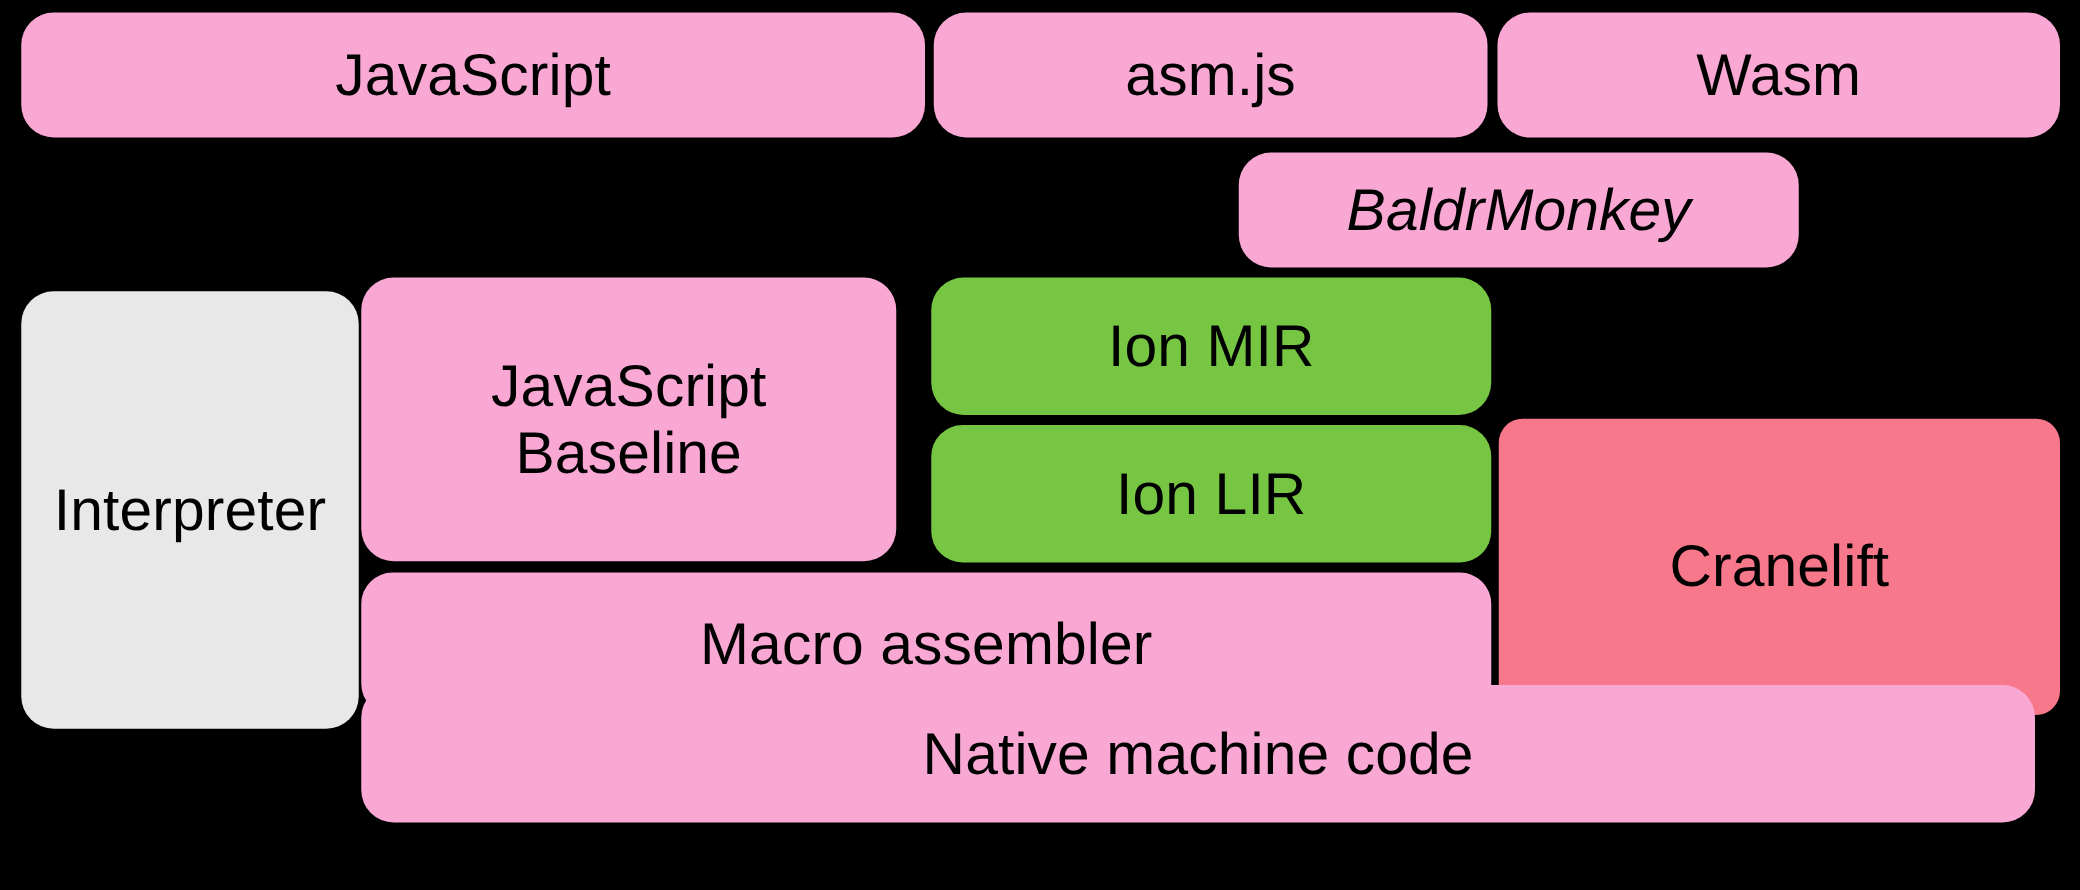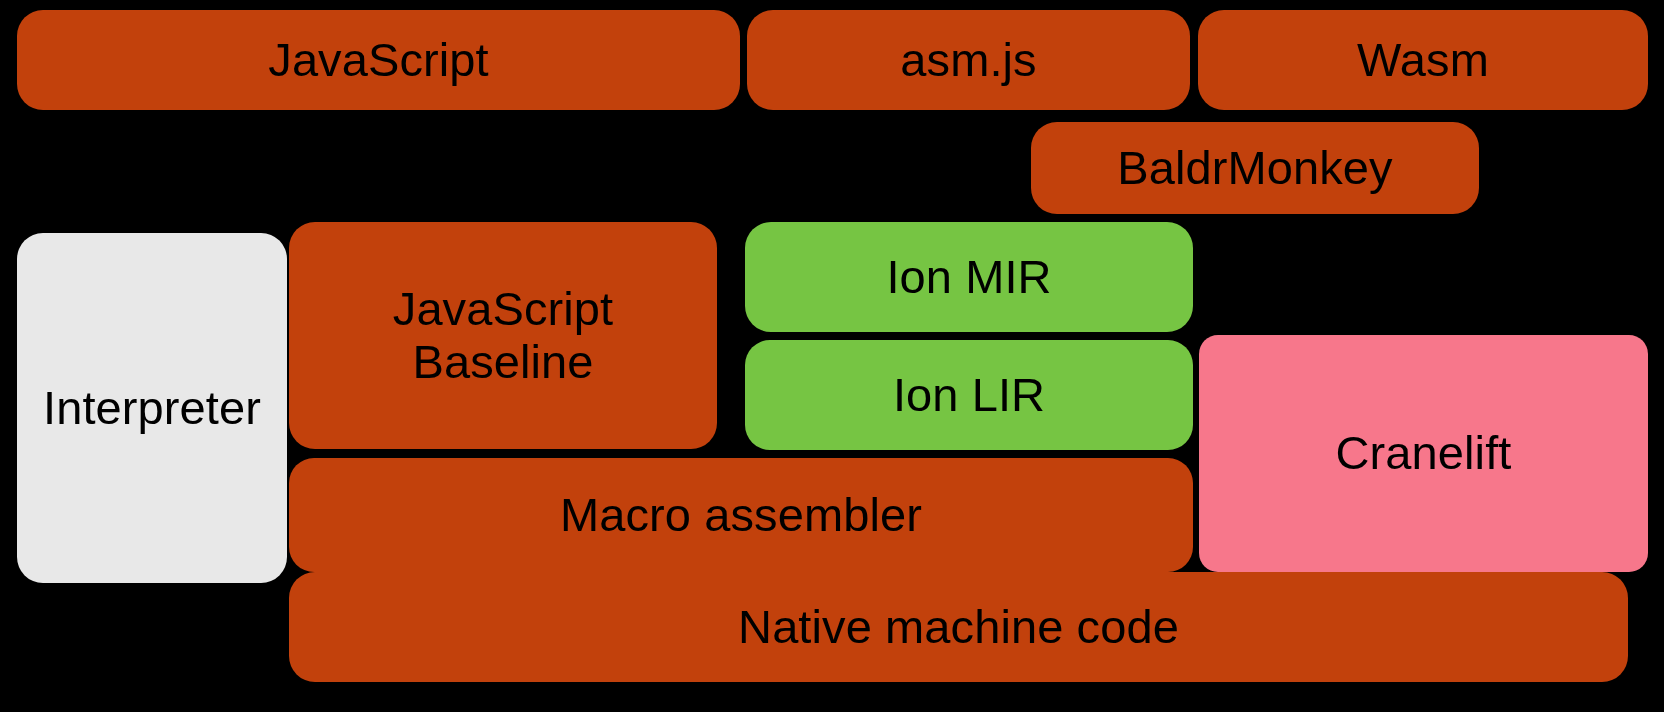--- a/index.html
+++ b/index.html
@@ -24,47 +24,47 @@
     justify-content: center;
     text-align: center;
     color: #000000;
     font-size: 47px;
     line-height: 1.12;
     font-weight: 400;
     letter-spacing: 0.1px;
     white-space: pre-line;
     user-select: none;
   }
-  .fill-white { background: #c2410c; }
+  .fill-white { background: #f9a8d4; }
   .fill-gray  { background: #E8E8E8; }
   .fill-green { background: #76C543; }
   .fill-pink  { background: #F7778B; }
 </style>
 </head>
 <body>
 
 <div id="stage">
 
   <div class="box fill-white" style="left:17px; top:10px; width:723px; height:100px;">JavaScript</div>
 
   <div class="box fill-white" style="left:747px; top:10px; width:443px; height:100px;">asm.js</div>
 
   <div class="box fill-white" style="left:1198px; top:10px; width:450px; height:100px;">Wasm</div>
 
 
-  <div class="box fill-white" style="left:1031px; top:122px; width:448px; height:92px;">BaldrMonkey</div>
+  <div class="box fill-white" style="left:991px; top:122px; width:448px; height:92px;font-style:italic;">BaldrMonkey</div>
 
   <div class="box fill-gray" style="left:17px; top:222px; width:270px; height:350px;margin-top:11px;">Interpreter</div>
 
   <div class="box fill-white" style="left:289px; top:222px; width:428px; height:227px;">JavaScript
 Baseline</div>
 
   <div class="box fill-green" style="left:745px; top:222px; width:448px; height:110px;">Ion MIR</div>
 
   <div class="box fill-green" style="left:745px; top:340px; width:448px; height:110px;border-radius:25px;">Ion LIR</div>
 
   <div class="box fill-pink" style="left:1199px; top:335px; width:449px; height:237px;border-radius:19px;">Cranelift</div>
 
   <div class="box fill-white" style="left:289px; top:458px; width:904px; height:114px;border-radius:25px;">Macro assembler</div>
 
-  <div class="box fill-white" style="left:289px; top:572px; width:1339px; height:110px;text-align:right;">Native machine code</div>
+  <div class="box fill-white" style="left:289px; top:548px; width:1339px; height:110px;text-align:right;">Native machine code</div>
 
 </div>
 
 </body></html>

